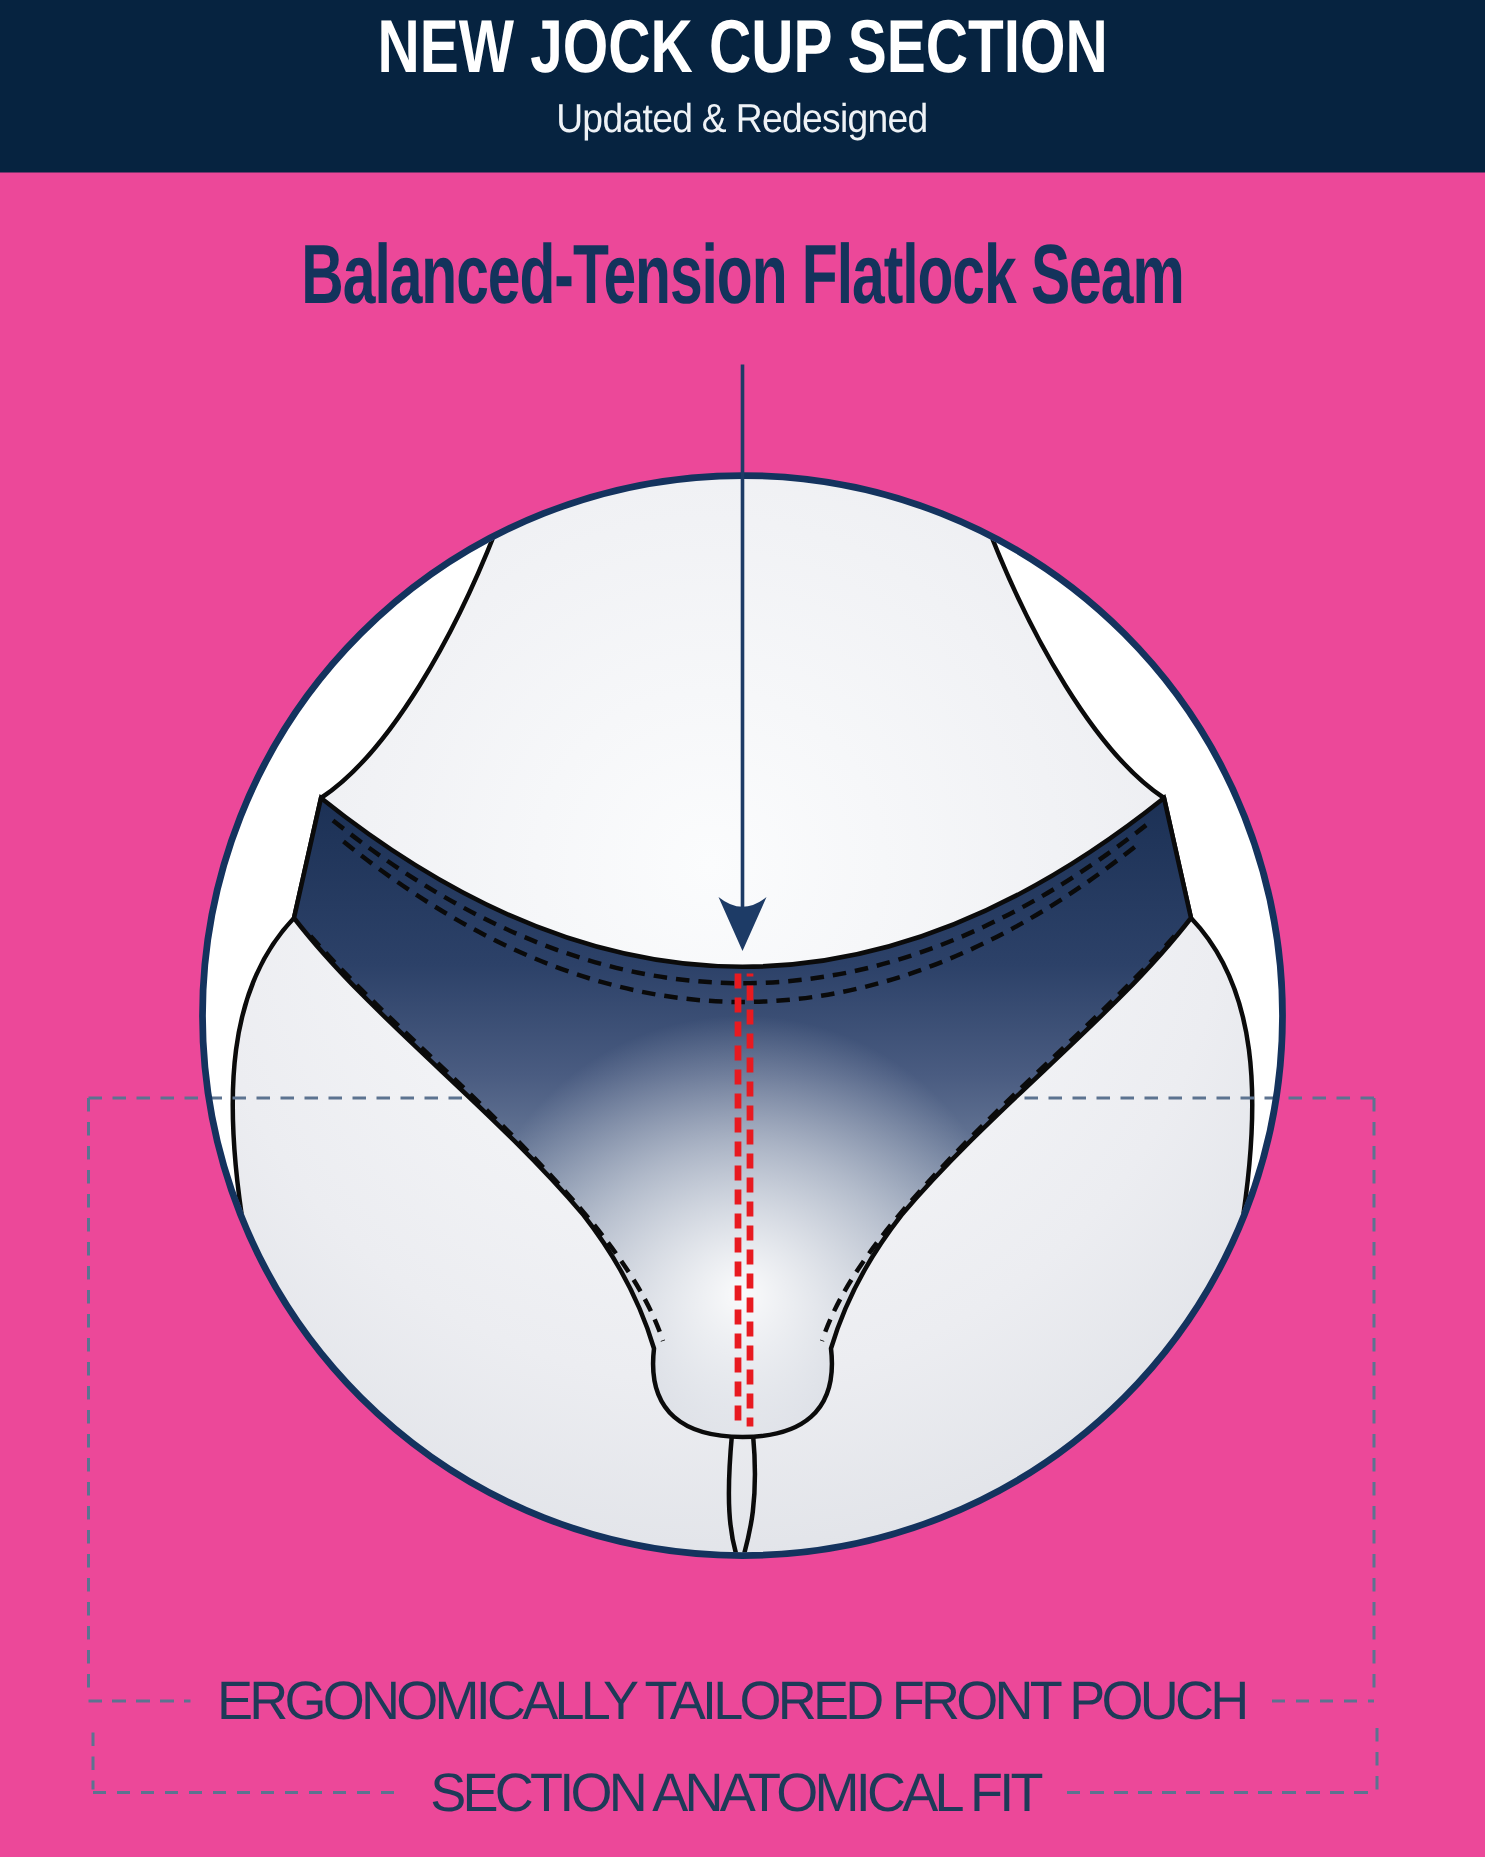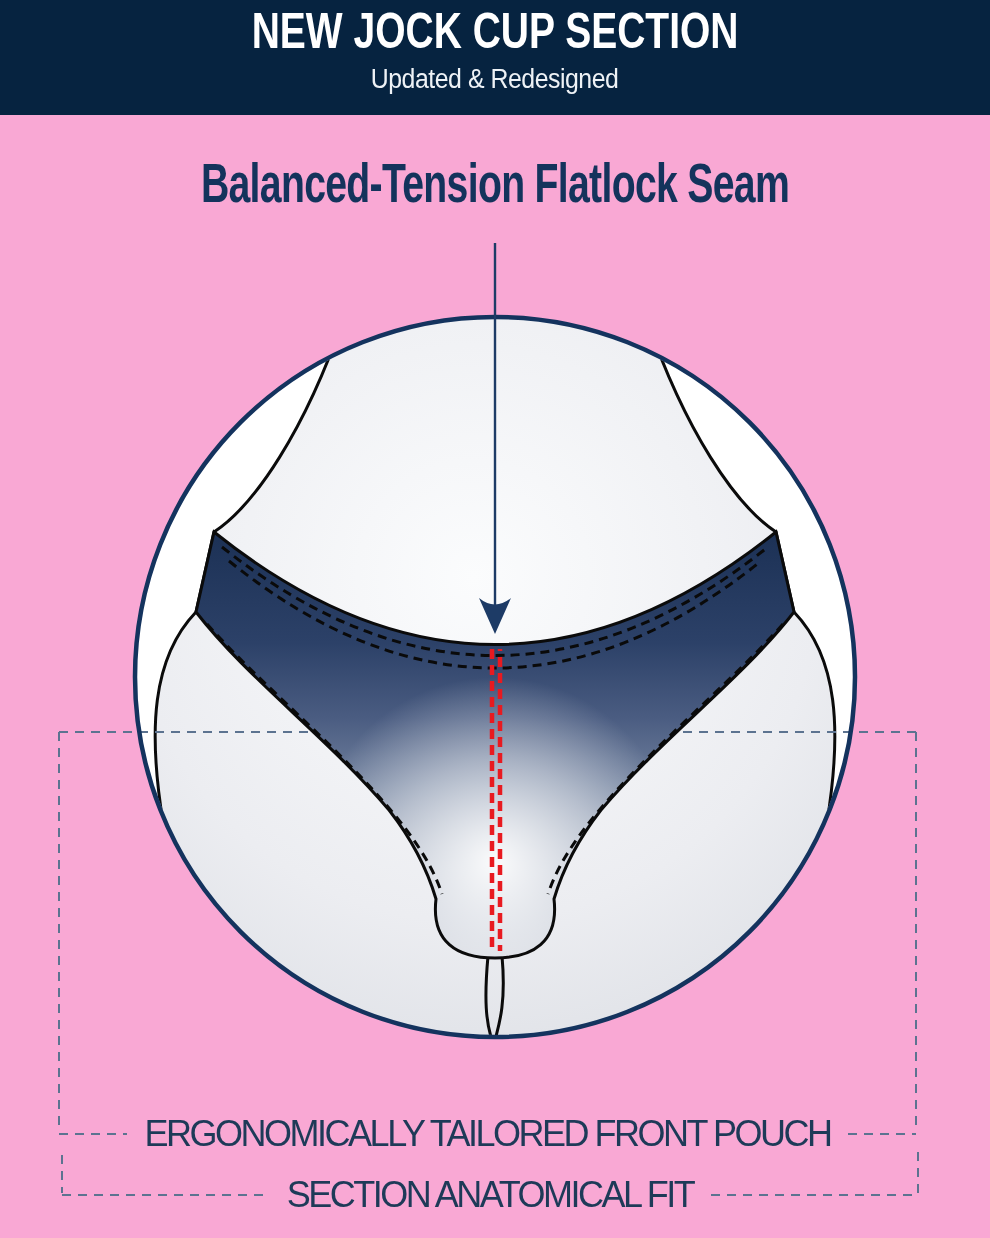--- a/index.html
+++ b/index.html
@@ -1,19 +1,19 @@
 <!DOCTYPE html>
 <html><head>
 <meta charset="utf-8">
 <style>
   html,body{margin:0;padding:0;}
   .page{
     position:relative;
     width:990px;height:1238px;
-    background:#f9a8d4;
+    background:#ec4899;
     overflow:hidden;
     font-family:"Liberation Sans", sans-serif;
   }
   .hdr{
     position:absolute;top:0;left:0;width:990px;height:115px;
     background:#062340;
     display:flex;flex-direction:column;align-items:center;justify-content:flex-start;
     z-index:3;
   }
   .hdr-title{

